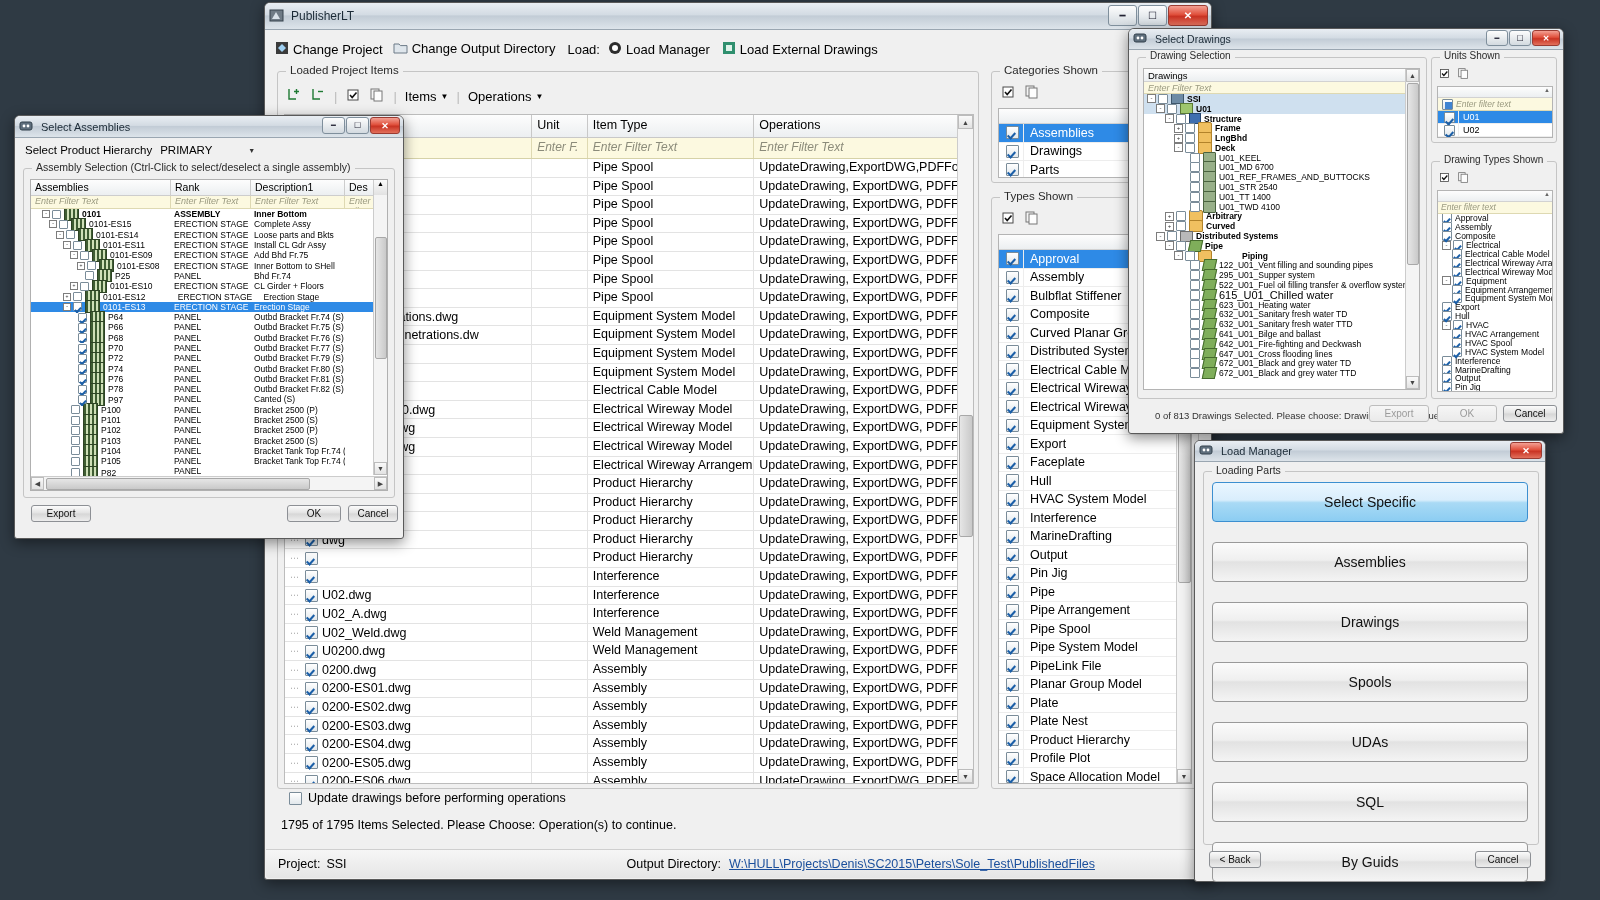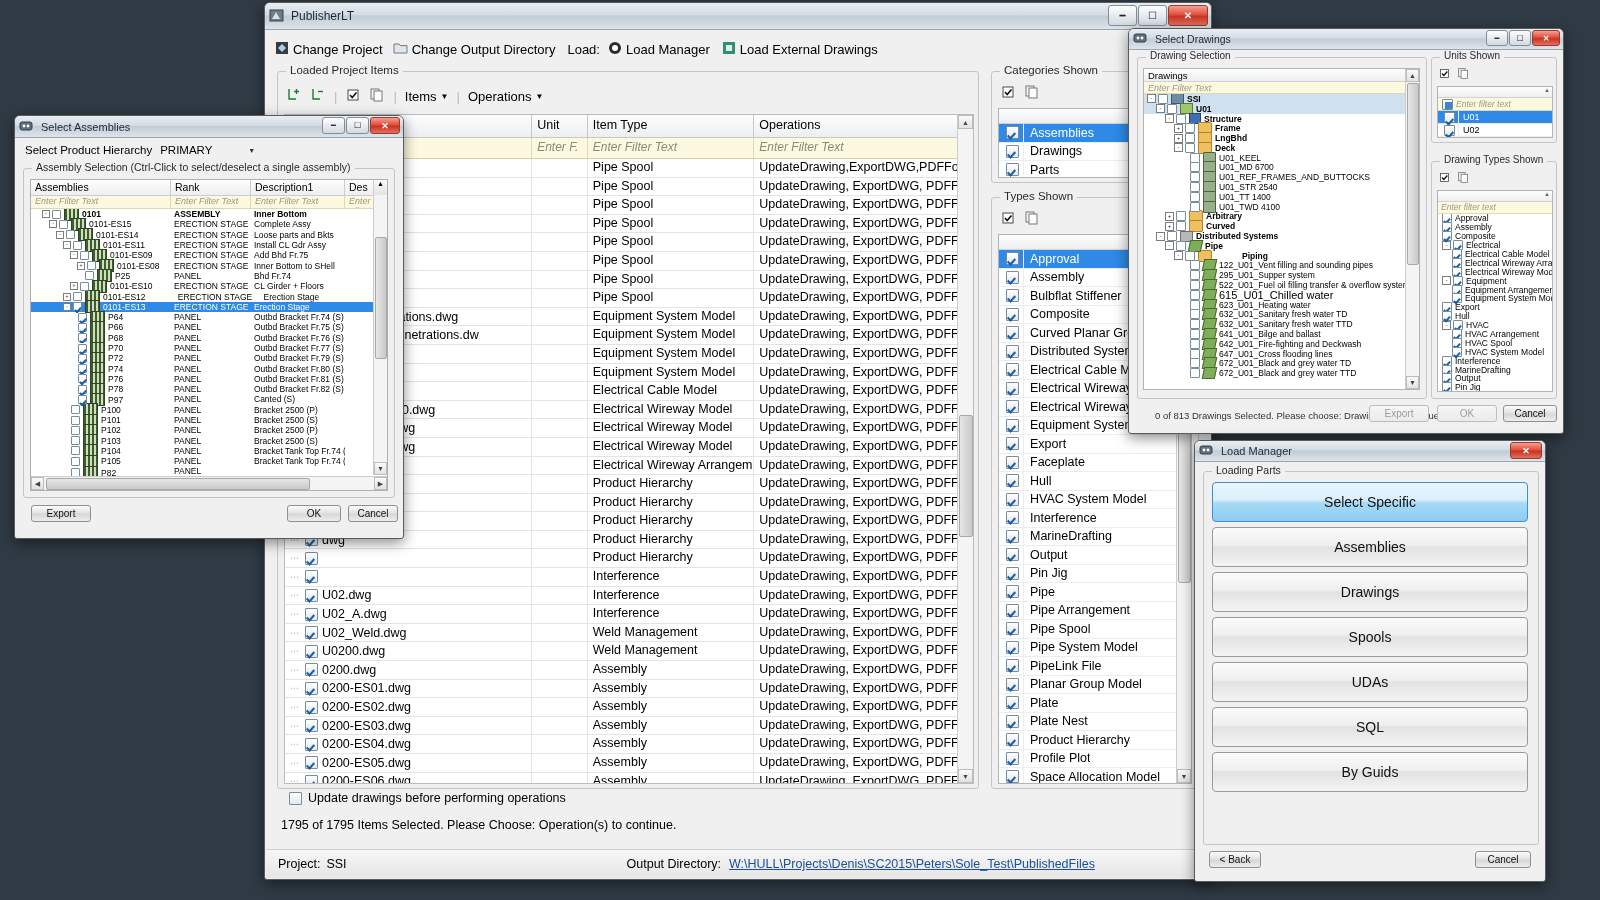--- a/index.html
+++ b/index.html
@@ -107,21 +107,21 @@
   <div style="position:absolute;left:10px;top:32px;height:28px;display:flex;align-items:center;gap:0;font-size:13px;">
     <span style="display:flex;align-items:center;margin-right:10px;">
       <span style="margin-right:4px;">
         <svg width="14" height="14" viewBox="0 0 14 14">
             <rect x="1" y="1" width="12" height="12" fill="#3b3b3b"></rect>
             <path d="M7 3 l4 4 -4 4 -4 -4z" fill="#9fd0f2"></path>
           </svg>
       </span>
       <span>Change Project</span>
     </span>
-    <span style="display:flex;align-items:center;margin-right:12px;">
+    <span style="display:flex;margin-right:12px;">
       <span style="margin-right:4px;">
         <svg width="15" height="13" viewBox="0 0 15 13">
             <path d="M1 3h5l1.4 1.6H14V12H1z" fill="#dfe6ec" stroke="#6d7b87"></path>
           </svg>
       </span>
       <span>Change Output Directory</span>
     </span>
     <span style="margin-right:8px;">Load:</span>
     <span style="display:flex;align-items:center;margin-right:12px;">
       <span style="margin-right:4px;">
@@ -1618,21 +1618,21 @@
         </svg>
     </span>
     <span class="tbtitle" style="font-size:11px;">Load Manager</span>
     <span class="winbtns" style="top:1px;">
       <span class="wbtn close" style="width:30px;height:15px;font-size:9px;">✕</span>
     </span>
   </div>
 
   <div class="group" style="left:8px;top:30px;width:334px;height:372px;">
     <span class="glabel" style="font-size:10.5px;">Loading Parts</span>
-    <div id="lm-buttons" style="position:absolute;left:8px;top:10px;width:316px;display:flex;flex-direction:column;gap:5px;">
+    <div id="lm-buttons" style="position:absolute;left:8px;top:10px;width:316px;display:flex;flex-direction:column;gap:20px;">
         <div class="btn lm hot">
           <span>Select Specific</span>
         </div>
         <div class="btn lm">
           <span>Assemblies</span>
         </div>
         <div class="btn lm">
           <span>Drawings</span>
         </div>
         <div class="btn lm">

